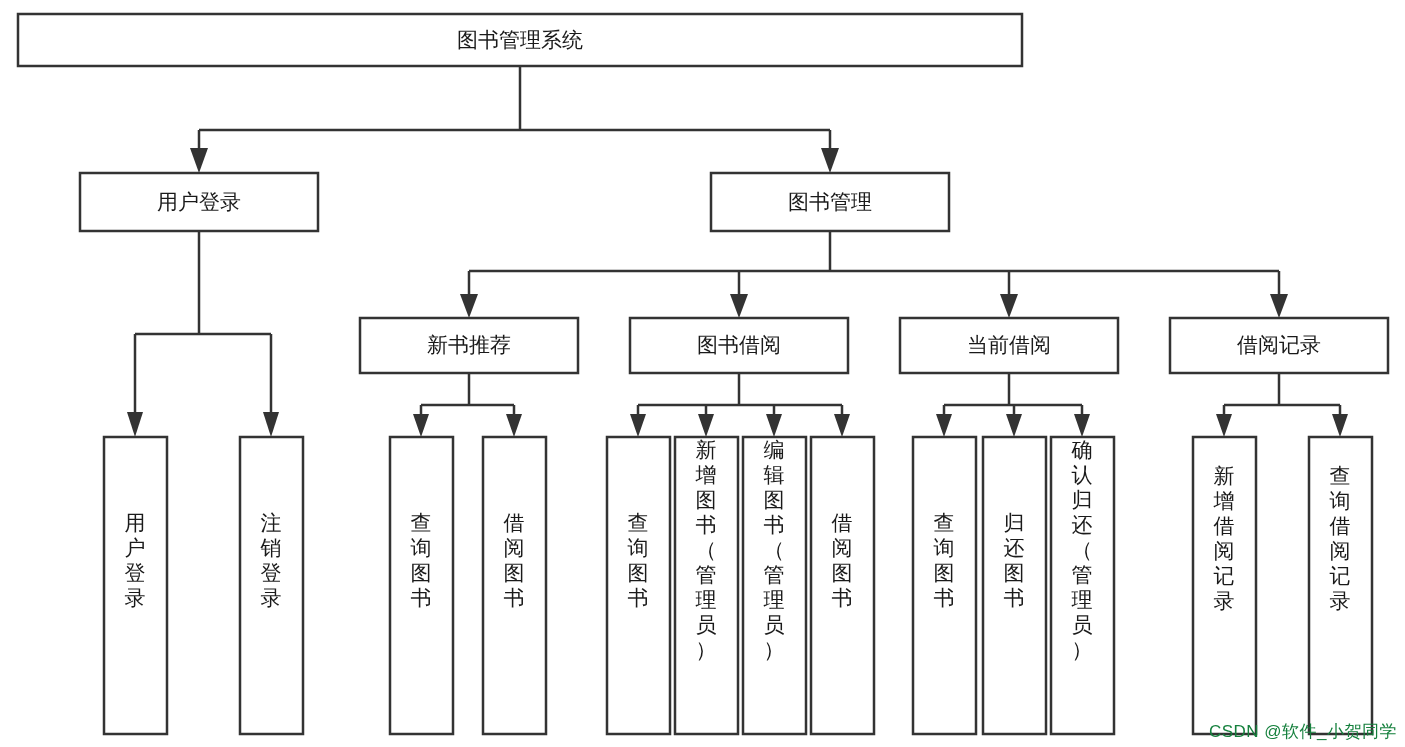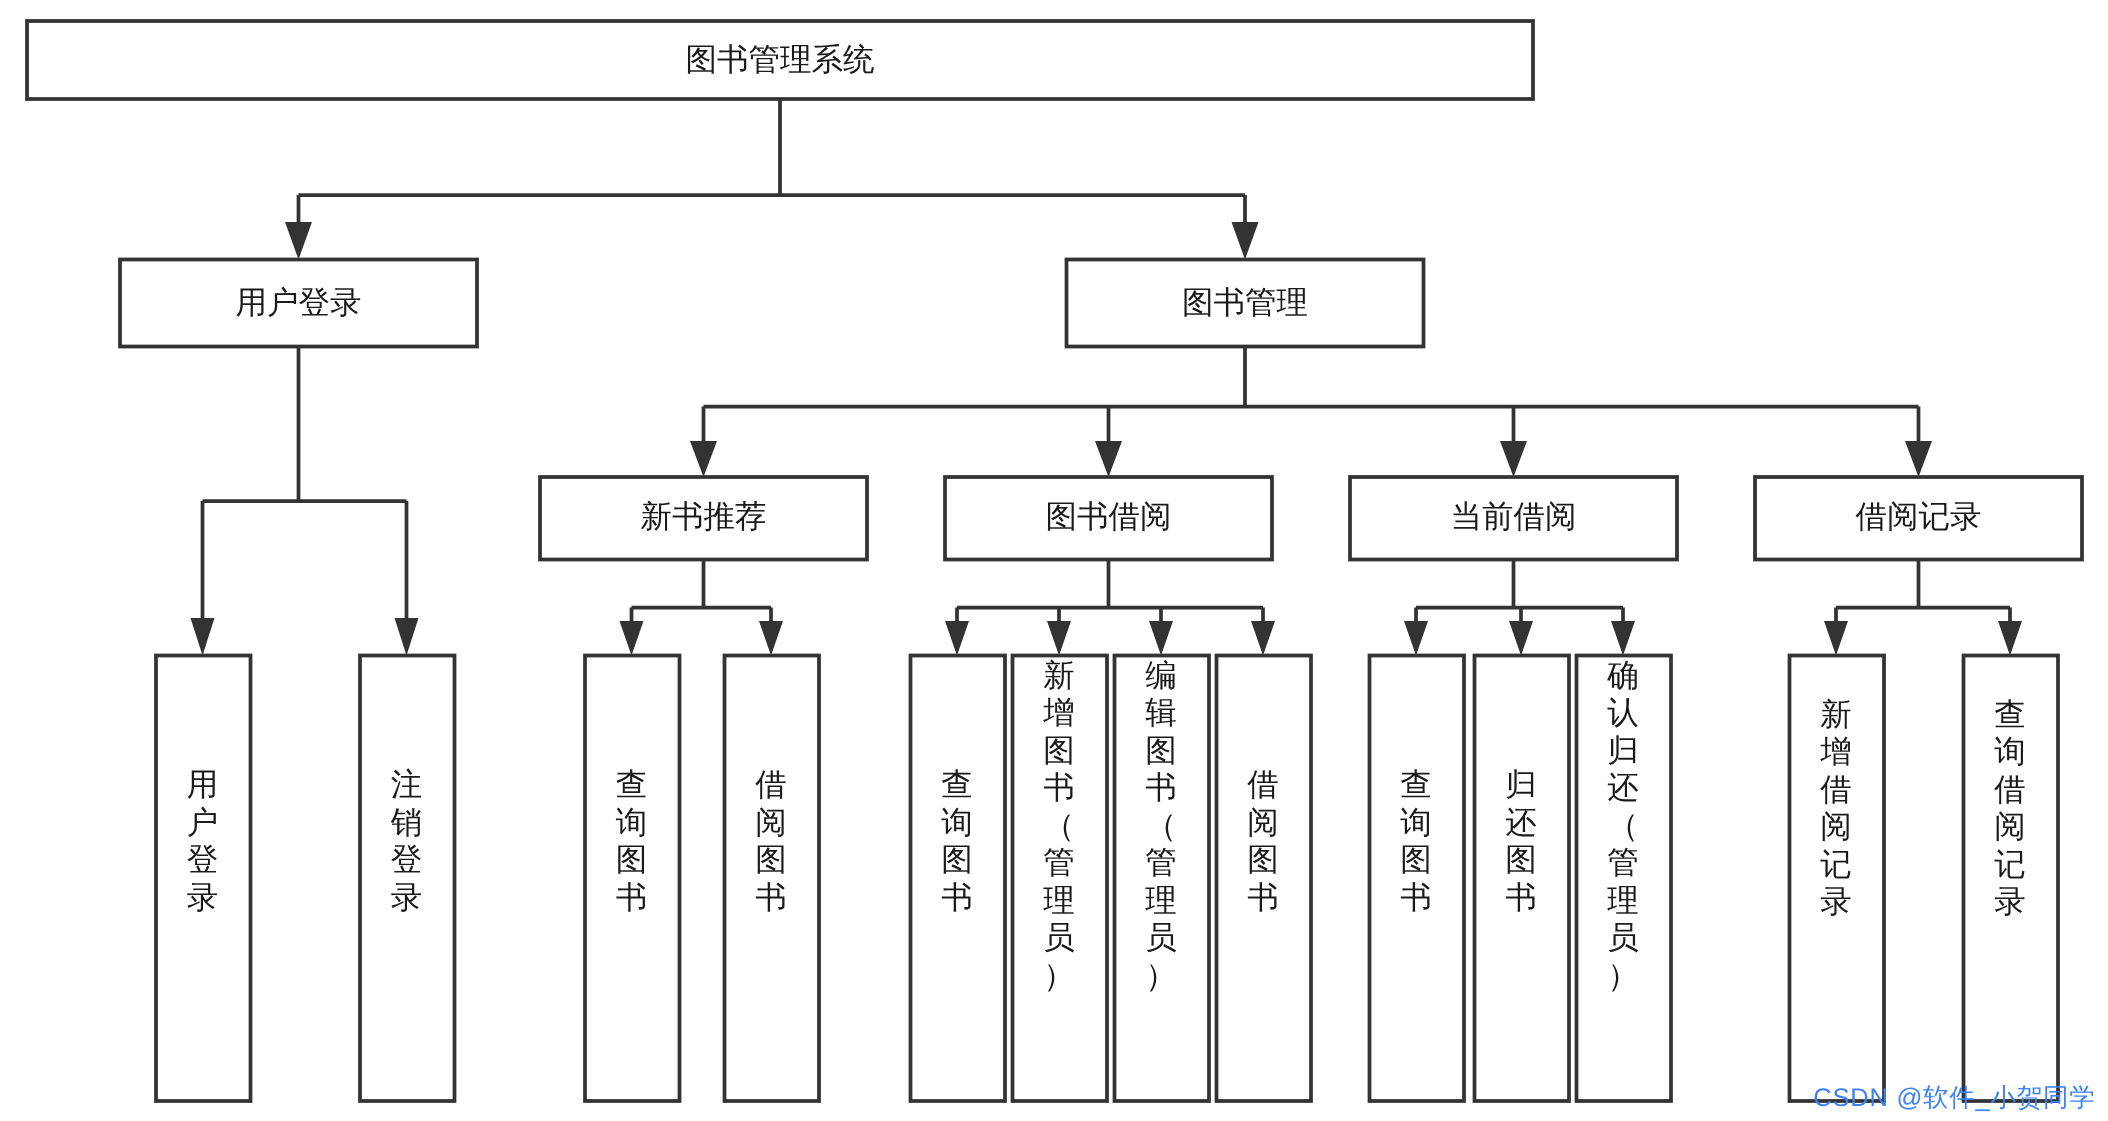--- a/index.html
+++ b/index.html
@@ -56,21 +56,21 @@
     font-size: 21px;
     fill: #1a1a1a;
     text-anchor: middle;
   }
   .watermark {
     position: absolute;
     right: 8px;
     bottom: 4px;
     font-family: "Liberation Sans", sans-serif;
     font-size: 17px;
-    color: #3b82f6;
+    color: #15803d;
     letter-spacing: 0.5px;
     user-select: none;
     pointer-events: none;
     white-space: nowrap;
   }
 </style>
 </head>
 <body>
 
 <div id="diagram-root">

